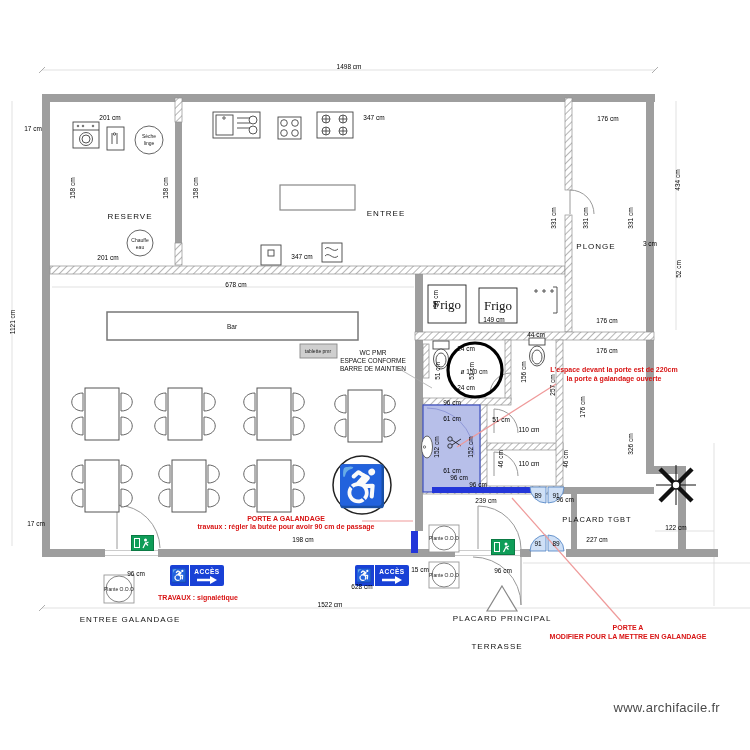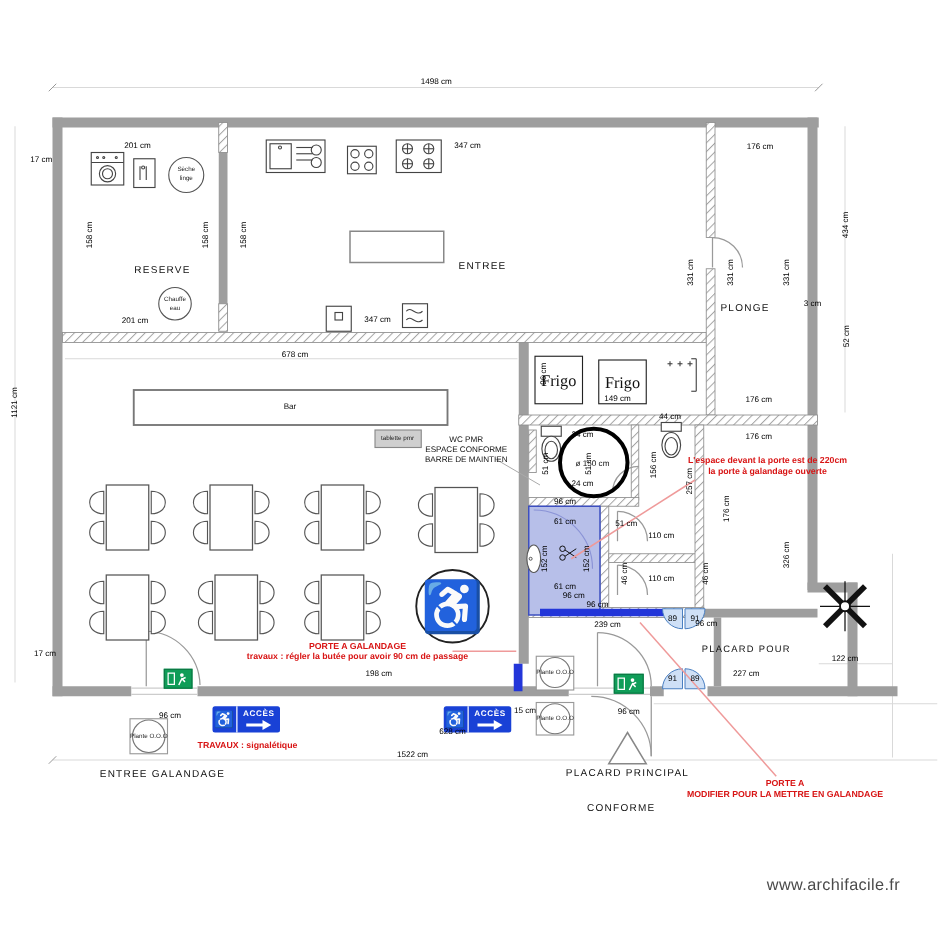--- a/index.html
+++ b/index.html
@@ -289,24 +289,24 @@
       <line x1="362" y1="521" x2="413" y2="521"></line>
       <line x1="457" y1="447" x2="556" y2="384"></line>
       <line x1="512" y1="498" x2="621" y2="621"></line>
       <line x1="396" y1="367" x2="432" y2="388" stroke="#aaaaaa" stroke-width="0.8"></line>
     </g>
   </svg>
 
   <div class="lbl" style="left:130px;top:216px">RESERVE</div>
   <div class="lbl" style="left:386px;top:213px">ENTREE</div>
   <div class="lbl" style="left:596px;top:246px">PLONGE</div>
-  <div class="lbl" style="left:597px;top:519px;font-size:7.5px">PLACARD POUR</div>
+  <div class="lbl" style="left:597px;top:519px;font-size:7.5px">PLACARD TGBT</div>
   <div class="lbl" style="left:130px;top:619px">ENTREE GALANDAGE</div>
   <div class="lbl" style="left:502px;top:618px">PLACARD PRINCIPAL</div>
-  <div class="lbl" style="left:497px;top:646px">CONFORME</div>
+  <div class="lbl" style="left:497px;top:646px">TERRASSE</div>
 
   <div class="lbl small" style="left:373px;top:352px">WC PMR</div>
   <div class="lbl small" style="left:373px;top:360px">ESPACE CONFORME</div>
   <div class="lbl small" style="left:373px;top:368px">BARRE DE MAINTIEN</div>
 
   <div class="lbl small" style="left:232px;top:326px">Bar</div>
   <div class="lbl tiny" style="left:318px;top:351px">tablette pmr</div>
   <div class="lbl serif" style="left:447px;top:305px">Frigo</div>
   <div class="lbl serif" style="left:498px;top:306px">Frigo</div>
   <div class="lbl small" style="left:474px;top:371px">ø 150 cm</div>

